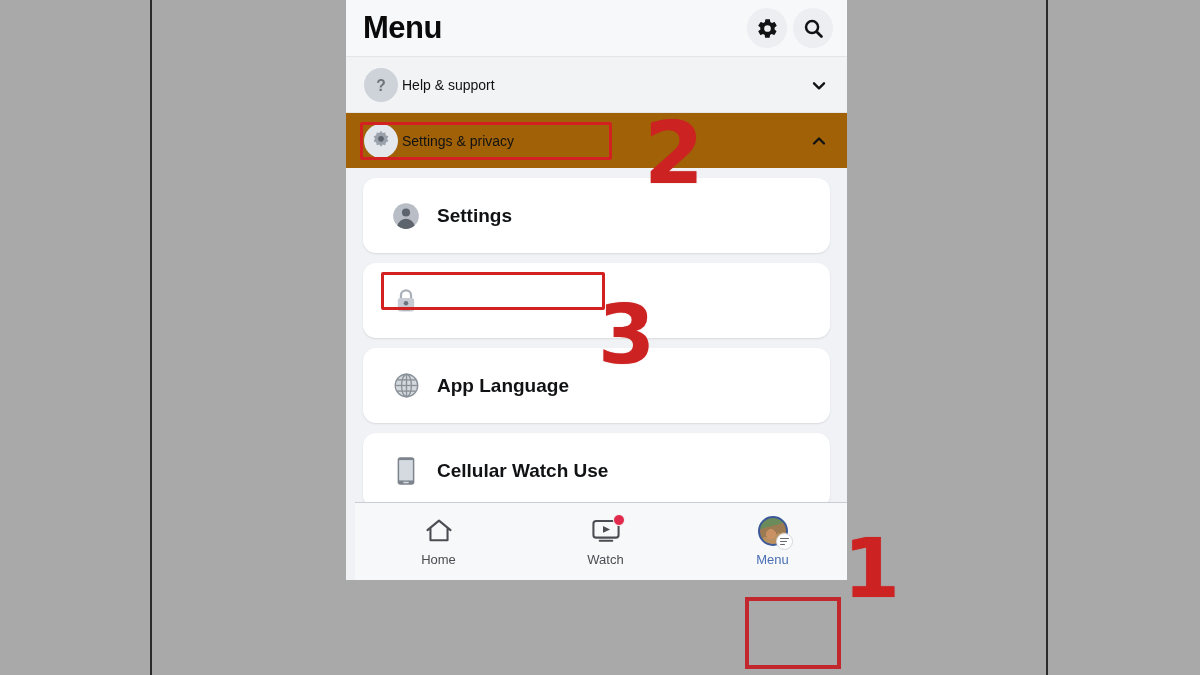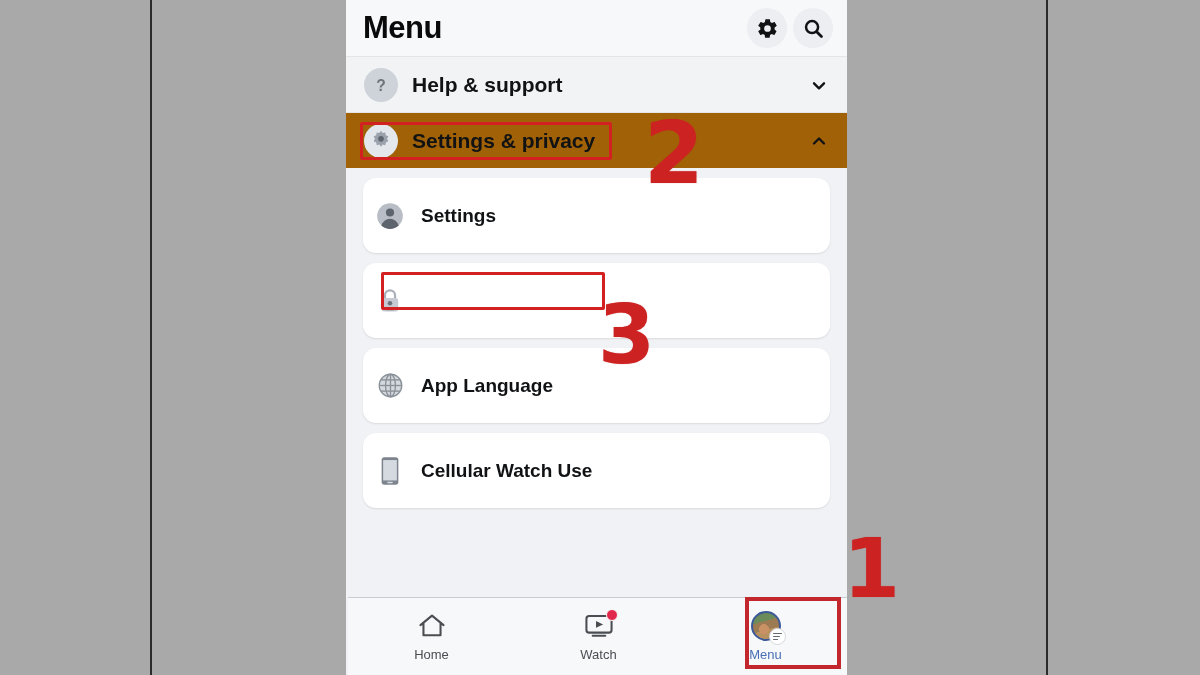--- a/index.html
+++ b/index.html
@@ -15,21 +15,21 @@
   }
   
   .gray-left  { position: absolute; left: 0;    top: 0; width: 150px; height: 675px; background: #a9a9a9; }
   .gray-mid   { position: absolute; left: 150px; top: 0; width: 898px; height: 675px; background: #a9a9a9;
                 border-left: 2px solid #2b2b2b; border-right: 2px solid #2b2b2b; }
   .gray-right { position: absolute; left: 1048px; top: 0; width: 152px; height: 675px; background: #a9a9a9; }
 
   
   .phone {
     position: absolute; left: 346px; top: 0;
-    width: 501px; height: 675px;
+    width: 501px; height: 580px;
     background: #f0f2f5;
     overflow: hidden;
   }
 
   
   .hdr {
     position: relative;
     height: 56px;
     background: #f7f8fa;
     display: flex; align-items: center;
@@ -53,22 +53,22 @@
   
   .row-plain {
     height: 56px;
     background: #f2f3f5;
     display: flex; align-items: center;
     padding: 0 18px 0 18px;
     border-top: 1px solid #e3e5e9;
     position: relative;
   }
   .row-label {
-    font-size: 21px; font-weight: bold; color: #111214;
-    margin-left: 14px;
+    font-size: 14px; font-weight: normal; color: #111214;
+    margin-left: 4px;
     flex: 1;
   }
   .ico-circle {
     width: 34px; height: 34px; border-radius: 50%;
     background: #ced2d9;
     display: flex; align-items: center; justify-content: center;
     flex: none;
   }
   .chev { color: #1c1e21; font-size: 17px; font-weight: bold; }
   .chev svg { display: block; }
@@ -85,21 +85,21 @@
   }
   .hl-box.pv { left: 18px; top: 9px; width: 224px; height: 38px; }
 
   
   .card {
     margin: 10px 17px;
     background: #ffffff;
     border-radius: 13px;
     height: 75px;
     display: flex; align-items: center;
-    padding: 0 12px;
+    padding: 0 28px;
     box-shadow: 0 1px 2px rgba(0,0,0,.10);
     position: relative;
   }
   .card-label {
     font-size: 19px; font-weight: bold; color: #111214;
     margin-left: 16px;
   }
   .card .ico-flat { width: 30px; height: 30px; flex: none; display:flex; align-items:center; justify-content:center; }
 
   
@@ -111,21 +111,21 @@
     line-height: 1;
     pointer-events: none;
     text-shadow: 0 0 1px rgba(204,34,34,.6);
   }
   #marker-1 { left: 843px; top: 528px; font-size: 82px; }
   #marker-2 { left: 644px; top: 110px; font-size: 86px; }
   #marker-3 { left: 598px; top: 294px; font-size: 82px; }
 
   
   .tabbar {
-    position: absolute; left: 2px; bottom: 0;
+    position: absolute; left: 9px; bottom: 0;
     width: 501px; height: 78px;
     background: #f7f8fa;
     border-top: 1.5px solid #c9ccd1;
     display: flex; align-items: flex-end;
   }
   .tab {
     flex: 1;
     height: 100%;
     display: flex; flex-direction: column;
     align-items: center; justify-content: center;

